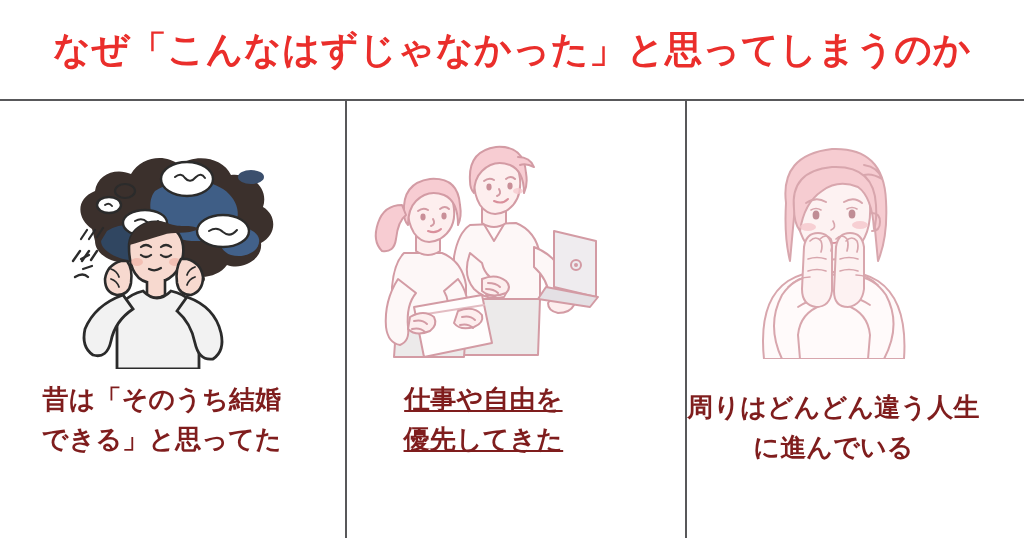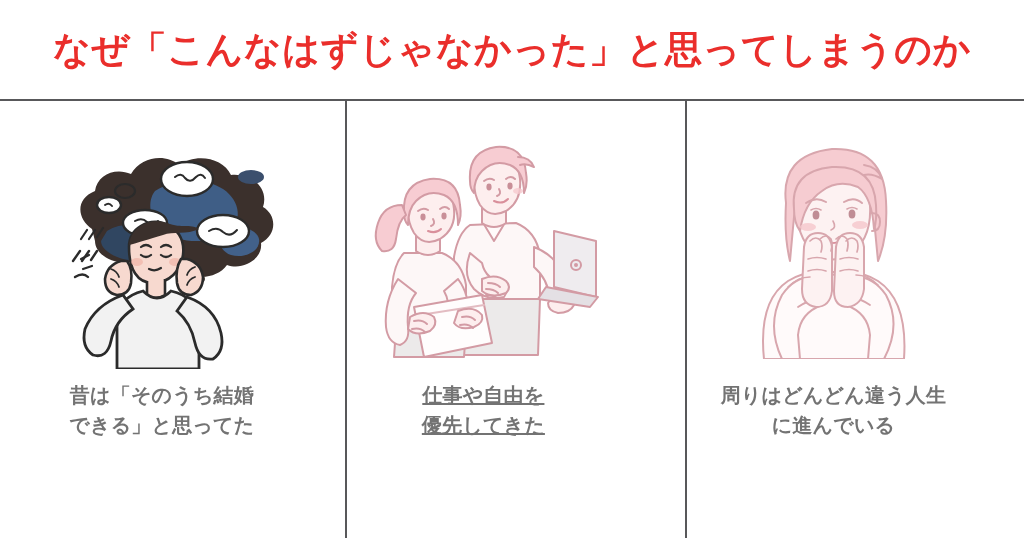--- a/index.html
+++ b/index.html
@@ -76,35 +76,35 @@
   .panel {
     position: relative;
     box-sizing: border-box;
     display: flex;
     flex-direction: column;
     align-items: center;
     justify-content: flex-start;
   }
   .panel.p1 { width: 345px; }
   .panel.p2 { width: 340px; }
-  .panel.p3 { width: 406px; }
+  .panel.p3 { width: 406px; gap: 8px; }
 
   .art {
     position: relative;
     width: 100%;
     height: 285px;
     display: flex;
     align-items: center;
     justify-content: center;
   }
   .art svg { display: block; }
 
   .caption {
-    color: #737373;
-    font-size: 20px;
+    color: #7f1d1d;
+    font-size: 26px;
     font-weight: 700;
     line-height: 1.52;
     text-align: center;
     letter-spacing: 0.2px;
     white-space: pre-line;
     font-family: "Liberation Sans", "DejaVu Sans", sans-serif;
   }
   .panel.p1 .caption { margin-top: -6px; }
   .panel.p2 .caption { margin-top: -6px; text-decoration: underline; }
   .panel.p3 .caption { margin-top: -6px; }

